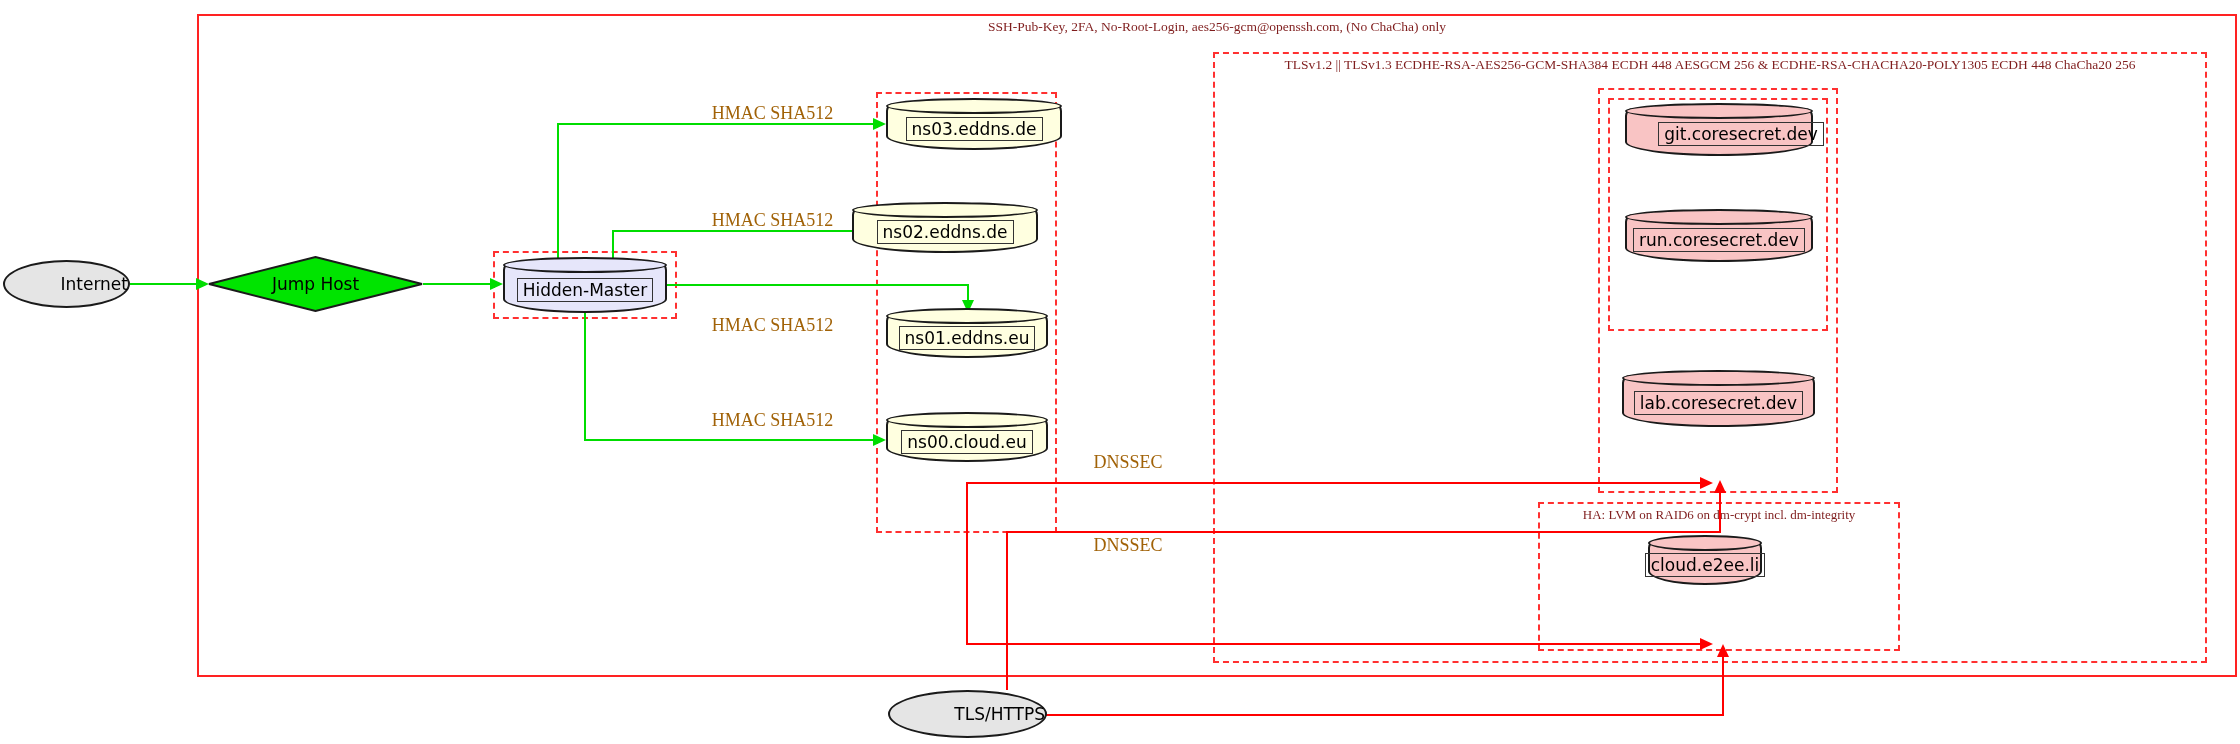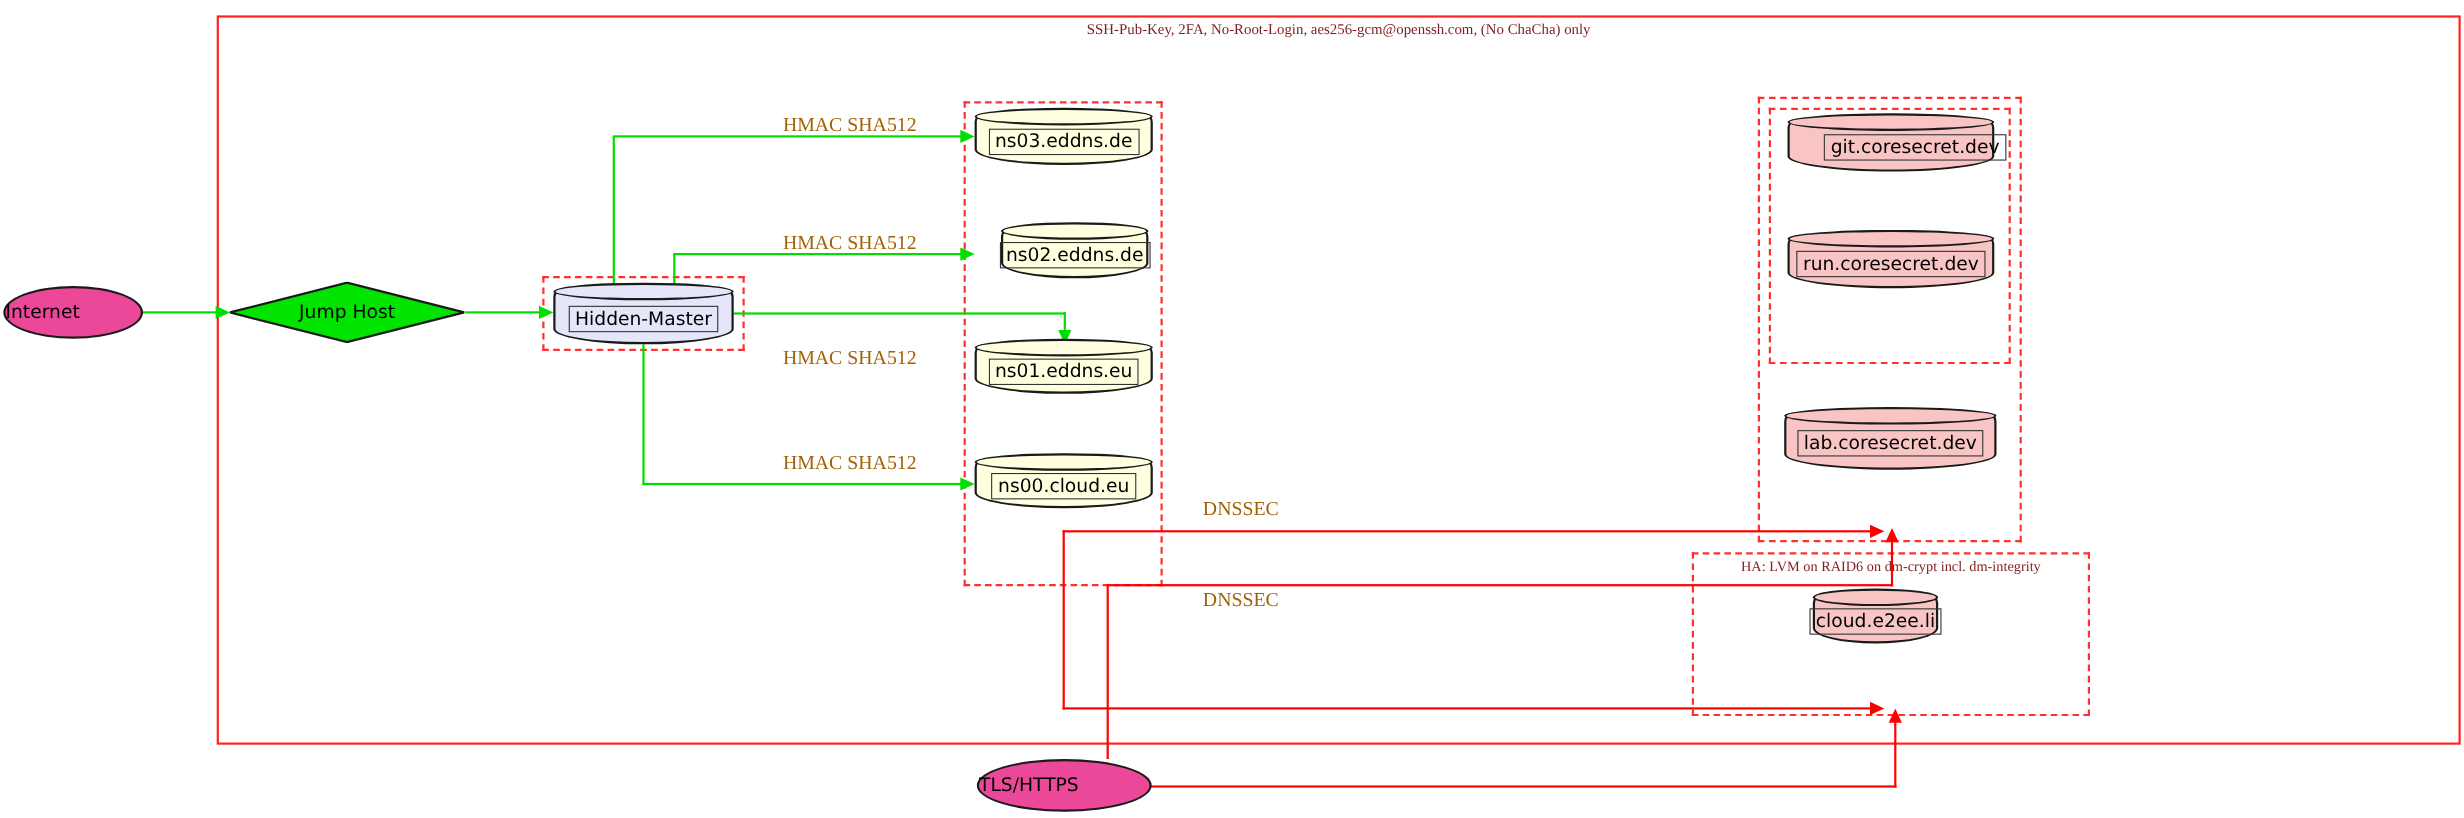--- a/index.html
+++ b/index.html
@@ -6,21 +6,21 @@
   #canvas{position:relative;width:2240px;height:744px;background:#ffffff;overflow:hidden;
           font-family:"DejaVu Sans","Liberation Sans",sans-serif;}
   
   .cluster{position:absolute;box-sizing:border-box;}
   .solid-red{border:2px solid #ff2222;}
   .dashed-red{border:2px dashed #ff3030;}
   .clabel{position:absolute;left:0;right:0;top:3px;text-align:center;color:#7f1d1d;
           font-family:"Liberation Serif","DejaVu Serif",serif;white-space:nowrap;}
   
   .ellipse{position:absolute;box-sizing:border-box;border:2px solid #1a1a1a;border-radius:50%;
-           background:#ec4899;display:flex;align-items:center;justify-content:flex-start;
+           background:#e5e5e5;display:flex;align-items:center;justify-content:flex-end;
            font-size:17px;color:#000;}
   .cyl{position:absolute;box-sizing:border-box;border:2px solid #1a1a1a;
        border-radius:8px 8px 50% 50% / 8px 8px 14px 14px;
        display:flex;align-items:center;justify-content:center;}
   .cyl::before{content:"";position:absolute;left:-2px;right:-2px;top:-7px;height:16px;
        border:2px solid #1a1a1a;border-radius:50%;background:inherit;box-sizing:border-box;}
   .cyl .nlabel{position:relative;z-index:2;border:1px solid #333;padding:1px 5px;
        font-size:17px;color:#000;white-space:nowrap;background:transparent;margin-top:4px;}
   .yellow{background:#ffffe0;}
   .pink{background:#f9c4c4;}
@@ -45,20 +45,23 @@
 </style>
 </head>
 <body>
 
 <div id="canvas">
 
   <div class="cluster solid-red" style="left:197px;top:14px;width:2040px;height:663px;">
     <div class="clabel" style="font-size:13.5px;">SSH-Pub-Key, 2FA, No-Root-Login, aes256-gcm@openssh.com, (No ChaCha) only</div>
   </div>
 
+  <div class="cluster dashed-red" style="left:1213px;top:52px;width:994px;height:611px;">
+    <div class="clabel" style="font-size:13.5px;">TLSv1.2 || TLSv1.3 ECDHE-RSA-AES256-GCM-SHA384 ECDH 448 AESGCM 256 &amp; ECDHE-RSA-CHACHA20-POLY1305 ECDH 448 ChaCha20 256</div>
+  </div>
 
   <div class="cluster dashed-red" style="left:876px;top:92px;width:181px;height:441px;"></div>
 
   <div class="cluster dashed-red" style="left:493px;top:251px;width:184px;height:68px;"></div>
 
   <div class="cluster dashed-red" style="left:1598px;top:88px;width:240px;height:405px;"></div>
 
   <div class="cluster dashed-red" style="left:1608px;top:98px;width:220px;height:233px;"></div>
 
   <div class="cluster dashed-red" style="left:1538px;top:502px;width:362px;height:149px;">
@@ -118,24 +121,24 @@
     <svg width="215" height="56" viewBox="0 0 215 56">
       <polygon points="1,28 107.5,1 214,28 107.5,55" fill="#00e400" stroke="#1a1a1a" stroke-width="2"></polygon>
     </svg>
     <div class="diamond-label">Jump Host</div>
   </div>
 
   <div class="cyl lavender" style="left:503px;top:262px;width:164px;height:51px;">
     <span class="nlabel">Hidden-Master</span>
   </div>
 
-  <div class="cyl yellow" style="left:886px;top:103px;width:162px;height:47px;">
+  <div class="cyl yellow" style="left:886px;top:103px;width:176px;height:47px;">
     <span class="nlabel">ns03.eddns.de</span>
   </div>
-  <div class="cyl yellow" style="left:910px;top:207px;width:134px;height:46px;">
+  <div class="cyl yellow" style="left:852px;top:207px;width:186px;height:46px;">
     <span class="nlabel">ns02.eddns.de</span>
   </div>
   <div class="cyl yellow" style="left:886px;top:313px;width:162px;height:45px;">
     <span class="nlabel">ns01.eddns.eu</span>
   </div>
   <div class="cyl yellow" style="left:886px;top:417px;width:162px;height:45px;">
     <span class="nlabel">ns00.cloud.eu</span>
   </div>
 
   <div class="cyl pink" style="left:1625px;top:108px;width:188px;height:48px;padding-left:44px;">

